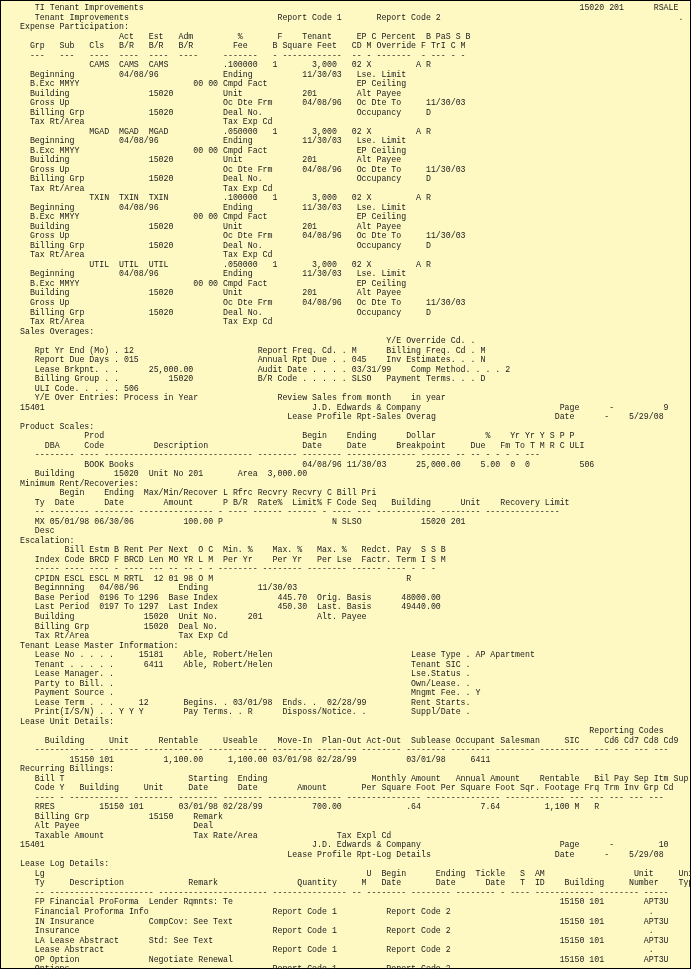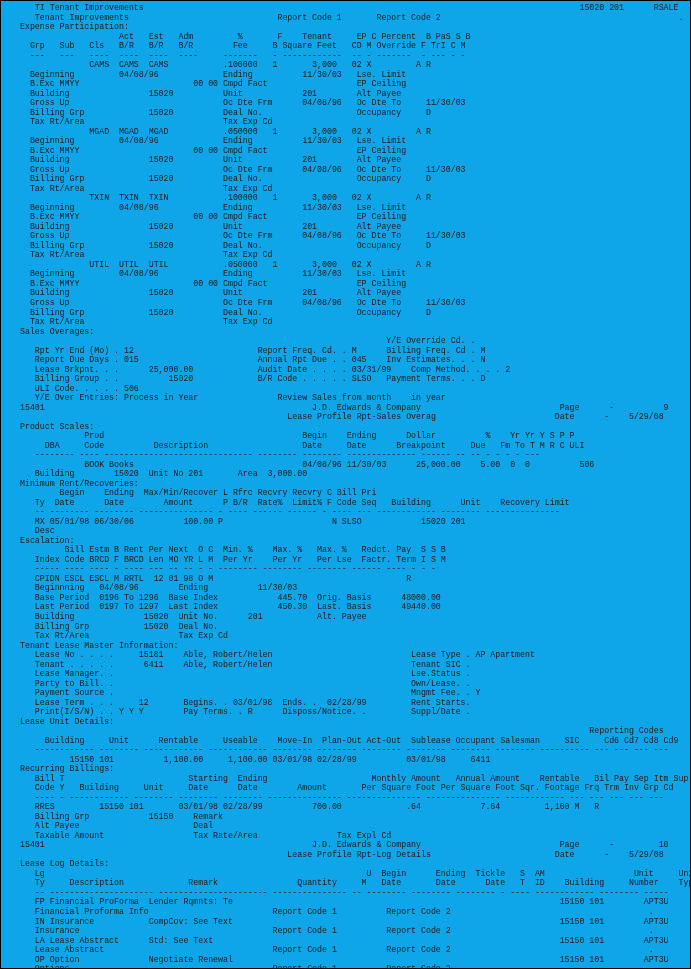--- a/index.html
+++ b/index.html
@@ -1,19 +1,19 @@
 <!DOCTYPE html>
 <html><head>
 <meta charset="utf-8">
 <style>
   html, body { margin: 0; padding: 0; background: #ffffff; }
   body { width: 691px; height: 969px; overflow: hidden; position: relative; }
   .frame {
     position: absolute; left: 0; top: 0; width: 689px; height: 967px;
-    border: 1px solid #000000; background: #0ea5e9;
+    border: 1px solid #000000; background: #fef9c3;
   }
   .report {
     position: absolute; left: 19px; top: 2px; margin: 0;
     font-family: "Liberation Mono", "DejaVu Sans Mono", monospace;
     font-size: 8.25px; line-height: 9.52px; color: #1a1a1a;
     white-space: pre;
   }
   .line { display: block; height: 9.52px; white-space: pre; }
 </style>
 </head>

